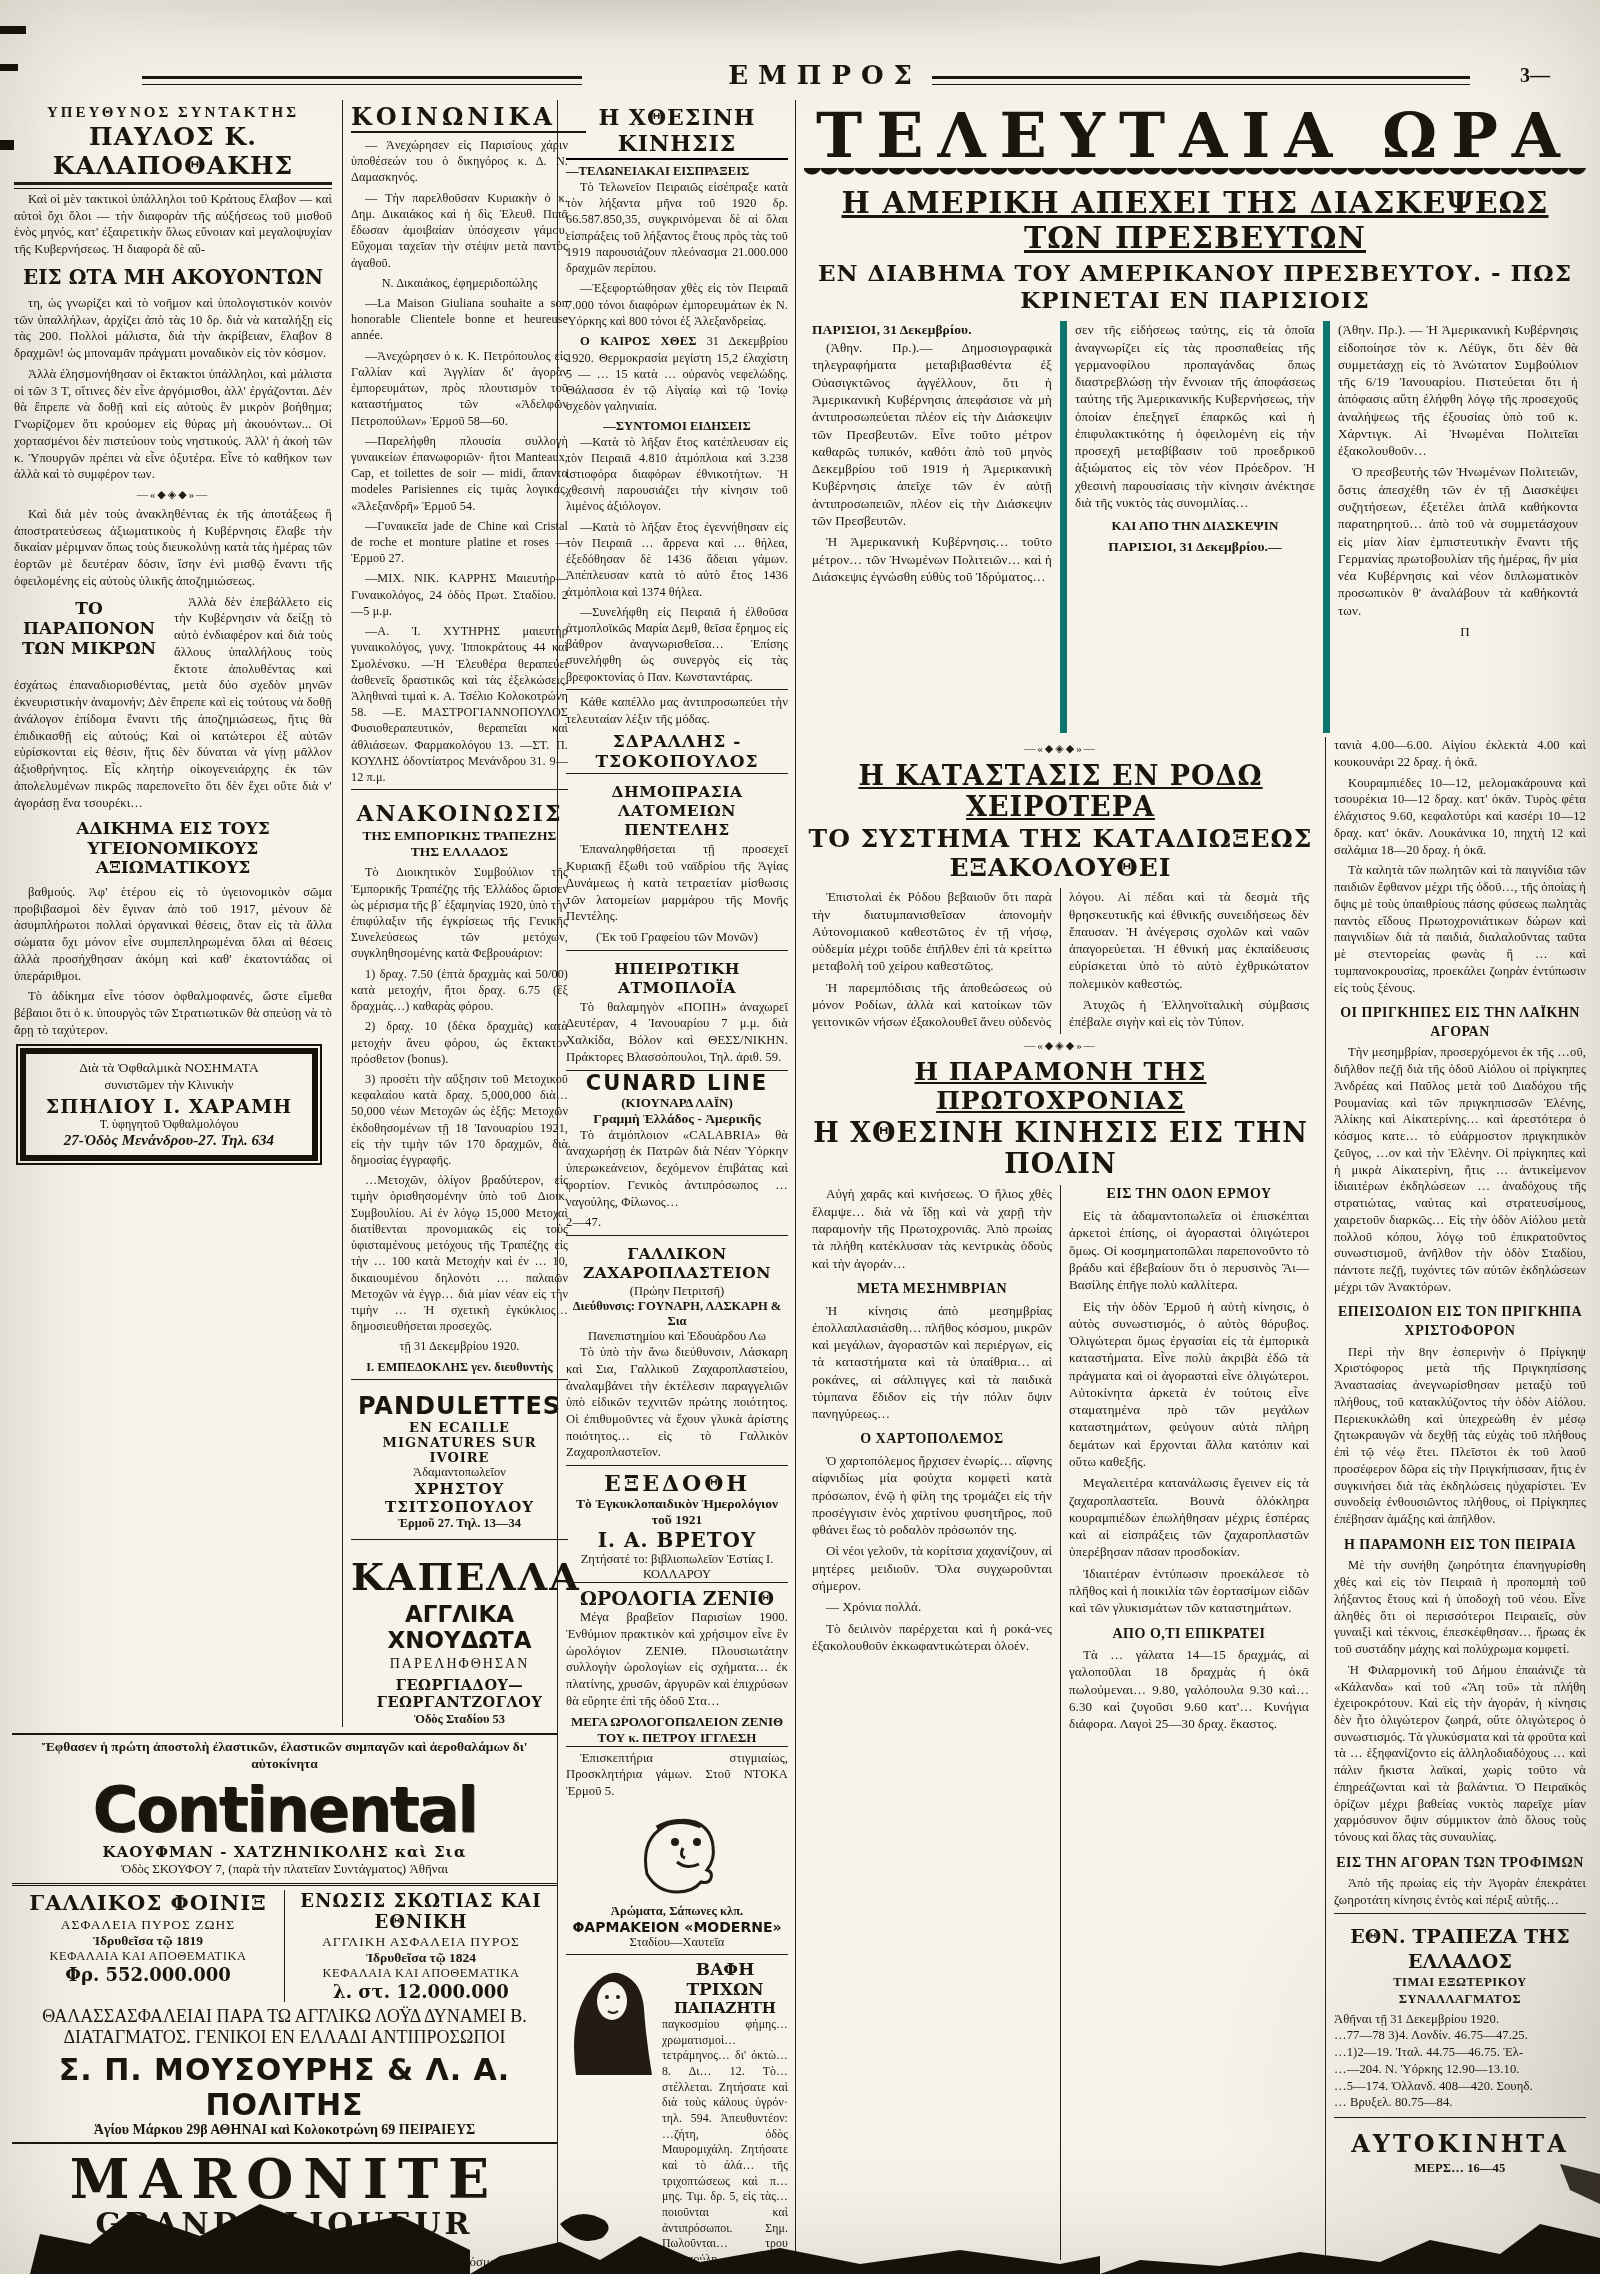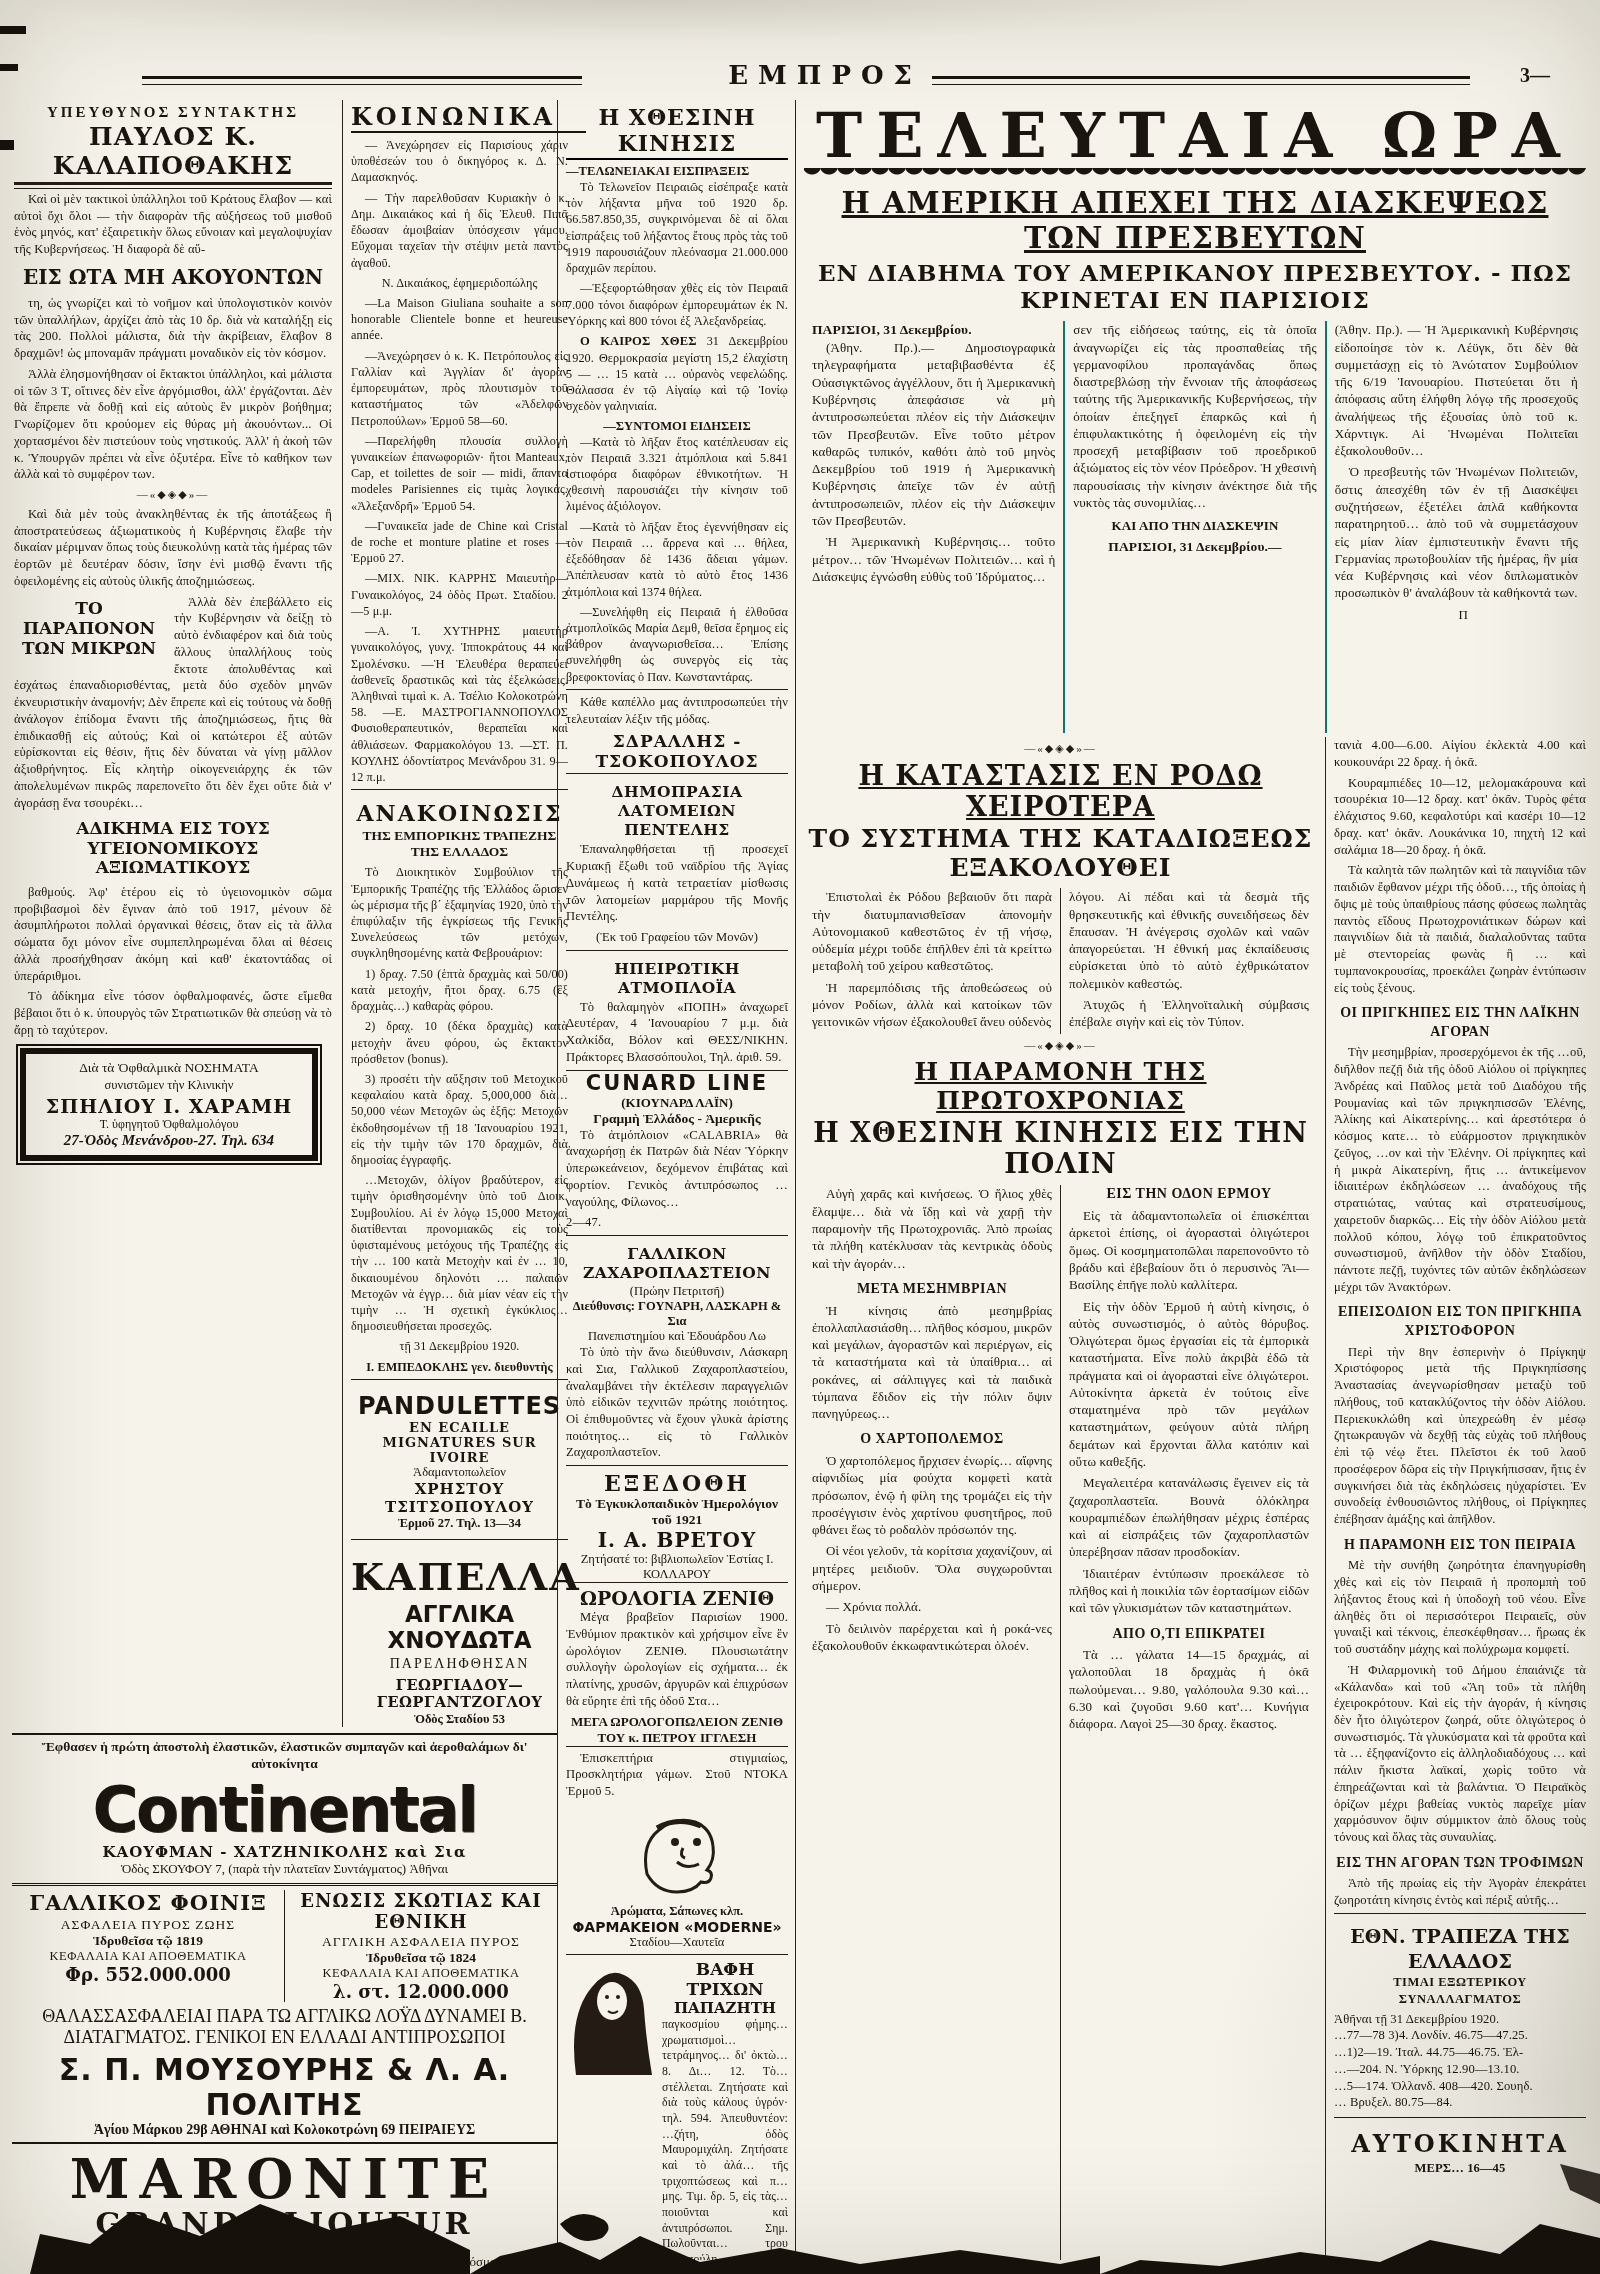--- a/index.html
+++ b/index.html
@@ -72,21 +72,21 @@
         border-bottom:2px solid #000000;padding-bottom:2px;margin:2px 0 4px;}
   .adbrand{font-family:"DejaVu Serif",serif;font-weight:bold;font-size:17px;text-align:center;letter-spacing:1px;margin:2px 0;}
   .adh{font-family:"DejaVu Serif",serif;font-weight:bold;font-size:15.5px;text-align:center;letter-spacing:.5px;margin:8px 0 2px;}
   .cun1{font-family:"DejaVu Sans",sans-serif;font-weight:bold;font-size:21px;text-align:center;letter-spacing:2px;}
   .bigserif{font-family:"DejaVu Serif",serif;font-weight:bold;text-align:center;}
   .lhtitle{font-family:"DejaVu Serif",serif;font-weight:bold;font-size:62px;letter-spacing:14px;text-align:center;line-height:1.02;margin-top:4px;}
   .scallop{height:13px;background:radial-gradient(circle at 8px -3px,#1b150f 9px,transparent 10px);background-size:17px 13px;background-repeat:repeat-x;margin:1px 0 4px;}
   .hl1{font-family:"DejaVu Serif",serif;font-weight:bold;font-size:30px;text-align:center;letter-spacing:1px;text-decoration:underline;margin:2px 0 4px;}
   .hl2{font-family:"DejaVu Serif",serif;font-weight:bold;font-size:23px;text-align:center;letter-spacing:1px;margin:0 0 8px;}
   .lhcols{display:flex;}
-  .lhcols>div{flex:1;padding:0 8px;border-right:2px solid #0f766e;}
+  .lhcols>div{flex:1;padding:0 8px;border-right:7px solid #0f766e;}
   .lhcols>div:last-child{border-right:none;}
   .dl{font-weight:bold;font-size:13.5px;}
 
   .midrow{display:flex;margin-top:4px;}
   .midmain{flex:1;padding-right:8px;border-right:1px solid #2a2118;}
   .colE{width:252px;flex:none;padding-left:8px;overflow:hidden;}
   .rh1{font-family:"DejaVu Serif",serif;font-weight:bold;font-size:27px;text-align:center;letter-spacing:1px;text-decoration:underline;margin:2px 0;}
   .rh2{font-family:"DejaVu Serif",serif;font-weight:bold;font-size:25px;text-align:center;letter-spacing:1px;margin:2px 0 6px;}
   .twocol{display:flex;}
   .twocol>div{flex:1;padding:0 8px;}
@@ -273,21 +273,21 @@
       <div class="colC">
         <div class="kinh">Η ΧΘΕΣΙΝΗ ΚΙΝΗΣΙΣ</div>
         <div class="subL">—ΤΕΛΩΝΕΙΑΚΑΙ ΕΙΣΠΡΑΞΕΙΣ</div>
         <div class="bd" style="font-size:12.2px;">
           <p>Τὸ Τελωνεῖον Πειραιῶς εἰσέπραξε κατὰ τὸν λήξαντα μῆνα τοῦ 1920 δρ. 66.587.850,35, συγκρινόμεναι δὲ αἱ ὅλαι εἰσπράξεις τοῦ λήξαντος ἔτους πρὸς τὰς τοῦ 1919 παρουσιάζουν πλεόνασμα 21.000.000 δραχμῶν περίπου.</p>
           <p>—Ἐξεφορτώθησαν χθὲς εἰς τὸν Πειραιᾶ 7.000 τόνοι διαφόρων ἐμπορευμάτων ἐκ Ν. Ὑόρκης καὶ 800 τόνοι ἐξ Ἀλεξανδρείας.</p>
           <p><span class="subL">Ο ΚΑΙΡΟΣ ΧΘΕΣ</span> <span>31 Δεκεμβρίου 1920. Θερμοκρασία μεγίστη 15,2 ἐλαχίστη 5 — … 15 κατὰ … οὐρανὸς νεφελώδης. Θάλασσα ἐν τῷ Αἰγαίῳ καὶ τῷ Ἰονίῳ σχεδὸν γαληνιαία.</span></p>
         </div>
         <div class="subL c">—ΣΥΝΤΟΜΟΙ ΕΙΔΗΣΕΙΣ</div>
         <div class="bd" style="font-size:12.2px;">
-          <p>—Κατὰ τὸ λῆξαν ἔτος κατέπλευσαν εἰς τὸν Πειραιᾶ 3.321 ἀτμόπλοια καὶ 5.841 ἱστιοφόρα διαφόρων ἐθνικοτήτων. Ἡ χθεσινὴ παρουσιάζει τὴν κίνησιν τοῦ λιμένος ἀξιόλογον.</p>
+          <p>—Κατὰ τὸ λῆξαν ἔτος κατέπλευσαν εἰς τὸν Πειραιᾶ 4.810 ἀτμόπλοια καὶ 3.238 ἱστιοφόρα διαφόρων ἐθνικοτήτων. Ἡ χθεσινὴ παρουσιάζει τὴν κίνησιν τοῦ λιμένος ἀξιόλογον.</p>
           <p>—Κατὰ τὸ λῆξαν ἔτος ἐγεννήθησαν εἰς τὸν Πειραιᾶ … ἄρρενα καὶ … θήλεα, ἐξεδόθησαν δὲ 1436 ἄδειαι γάμων. Ἀπέπλευσαν κατὰ τὸ αὐτὸ ἔτος 1436 ἀτμόπλοια καὶ 1374 θήλεα.</p>
           <p>—Συνελήφθη εἰς Πειραιᾶ ἡ ἐλθοῦσα ἀτμοπλοϊκῶς Μαρία Δεμθ, θεῖσα ἔρημος εἰς βάθρον ἀναγνωρισθεῖσα… Ἐπίσης συνελήφθη ὡς συνεργὸς εἰς τὰς βρεφοκτονίας ὁ Παν. Κωνσταντάρας.</p>
         </div>
         <div class="thin"></div>
         <div class="bd" style="font-size:12.6px;margin-top:4px;">
             <p>Κάθε καπέλλο μας ἀντιπροσωπεύει τὴν τελευταίαν λέξιν τῆς μόδας.</p>
           </div>
         <div class="adbrand">ΣΔΡΑΛΛΗΣ - ΤΣΟΚΟΠΟΥΛΟΣ</div>
         <div class="thin"></div>
         <div class="adh">ΔΗΜΟΠΡΑΣΙΑ ΛΑΤΟΜΕΙΩΝ ΠΕΝΤΕΛΗΣ</div>

